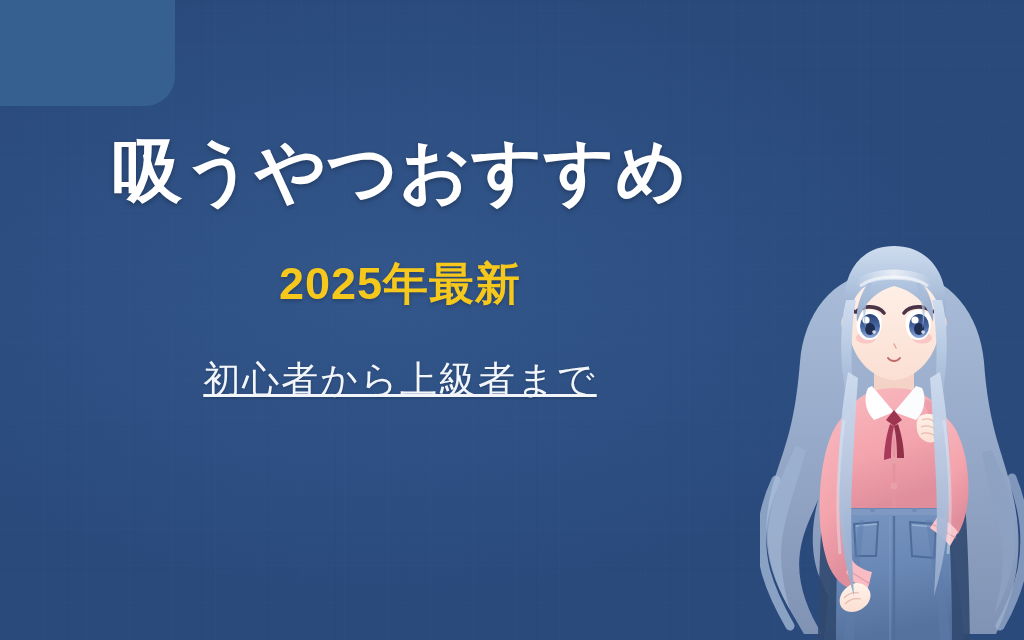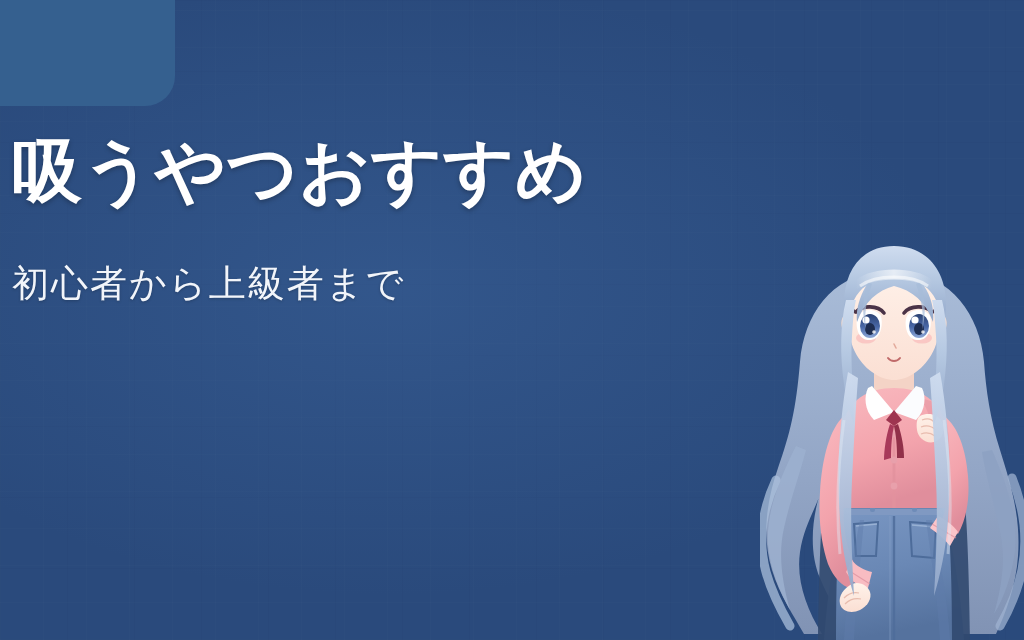--- a/index.html
+++ b/index.html
@@ -31,22 +31,22 @@
   }
   
   #corner-block{
     position:absolute;left:0;top:0;width:175px;height:106px;
     background:#35608f;
     border-bottom-right-radius:30px;
   }
   
   #text-stack{
     position:absolute;left:0;top:0;width:800px;height:640px;
-    display:flex;flex-direction:column;justify-content:flex-start;
-    padding-top:128px;box-sizing:border-box;padding-left:12px;
+    display:flex;flex-direction:column;align-items:center;justify-content:flex-start;
+    padding-top:128px;box-sizing:border-box;
   }
   .title-line{
     color:#ffffff;
     font-weight:700;
     font-size:70px;
     line-height:86px;
     letter-spacing:.5px;
     white-space:nowrap;
     text-shadow:0 2px 5px rgba(0,0,0,.28);
   }
@@ -63,40 +63,42 @@
   }
   #subtitle{
     margin-top:48px;
     color:#f2f5fa;
     font-weight:400;
     font-size:37px;
     line-height:44px;
     letter-spacing:2px;
     white-space:nowrap;
     text-shadow:0 1px 3px rgba(0,0,0,.22);
+    text-decoration:underline;
   }
   
   #character{
     position:absolute;right:-4px;bottom:0;width:268px;height:420px;
     pointer-events:none;
   }
   #character svg{display:block;width:100%;height:100%;}
 </style>
 </head>
 <body>
 
 <div id="banner">
 
   <div id="bg-texture"></div>
   <div id="bg-vignette"></div>
 
   <div id="corner-block"></div>
 
   <div id="text-stack">
     <div class="title-line" id="title-line-1">吸うやつおすすめ</div>
+    <div id="accent-badge">2025年最新</div>
     <div id="subtitle">初心者から上級者まで</div>
   </div>
 
   <div id="character">
     <svg viewBox="0 0 268 420" xmlns="http://www.w3.org/2000/svg" shape-rendering="geometricPrecision">
       <defs>
         <linearGradient id="hairGrad" x1="0" y1="0" x2="0" y2="1">
           <stop offset="0%" stop-color="#cfdcef"></stop>
           <stop offset="42%" stop-color="#b6c9e2"></stop>
           <stop offset="100%" stop-color="#93a8ca"></stop>

